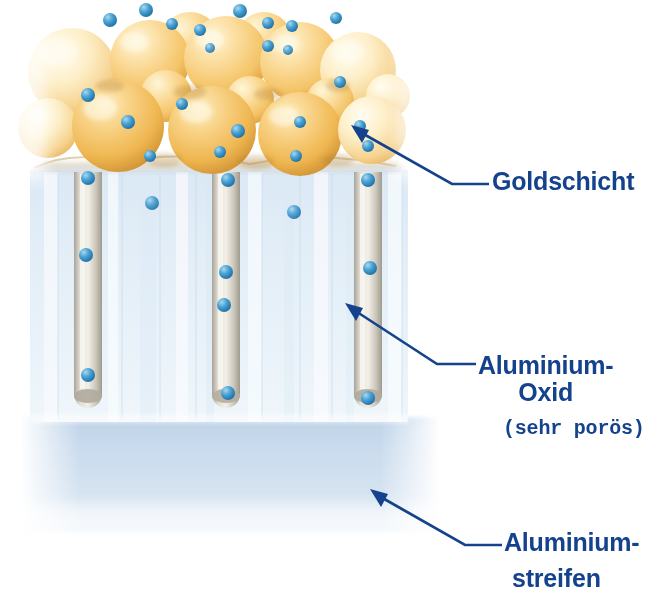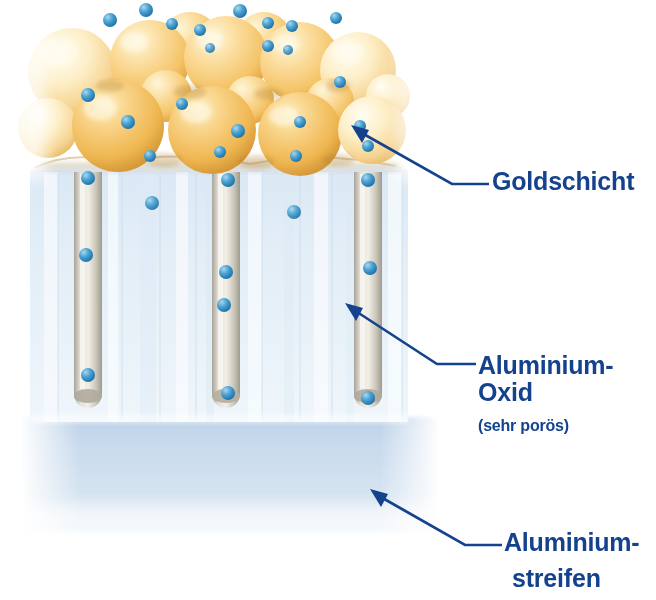--- a/index.html
+++ b/index.html
@@ -27,24 +27,24 @@
     color: #14428c;
     font-family: "Liberation Sans", sans-serif;
     font-weight: bold;
     font-size: 25px;
     line-height: 1.06;
     letter-spacing: -0.2px;
     white-space: pre-line;
   }
   #label-goldschicht { left: 492px; top: 168px; }
   #label-aluminiumoxid { left: 478px; top: 352px; }
-  #label-sehrporoes { left: 478px; top: 418px; font-size: 16px; }
+  #label-sehrporoes { left: 503px; top: 418px; font-size: 20px; font-family: Liberation Mono, monospace; }
   #label-aluminiumstreifen { left: 504px; top: 529px; }
   #label-aluminiumstreifen .line2 { display: block; padding-left: 8px; margin-top: 9px; }
-  #label-aluminiumoxid .line2 { display: block; }
+  #label-aluminiumoxid .line2 { display: block; text-align: center; }
 </style>
 </head>
 <body>
 
 <div id="stage">
 
   <svg id="diagram-svg" viewBox="0 0 656 600">
     <defs>
       <radialGradient id="gradGoldPale" cx="35%" cy="28%" r="78%">
         <stop offset="0%" stop-color="#fffdf4"></stop>

